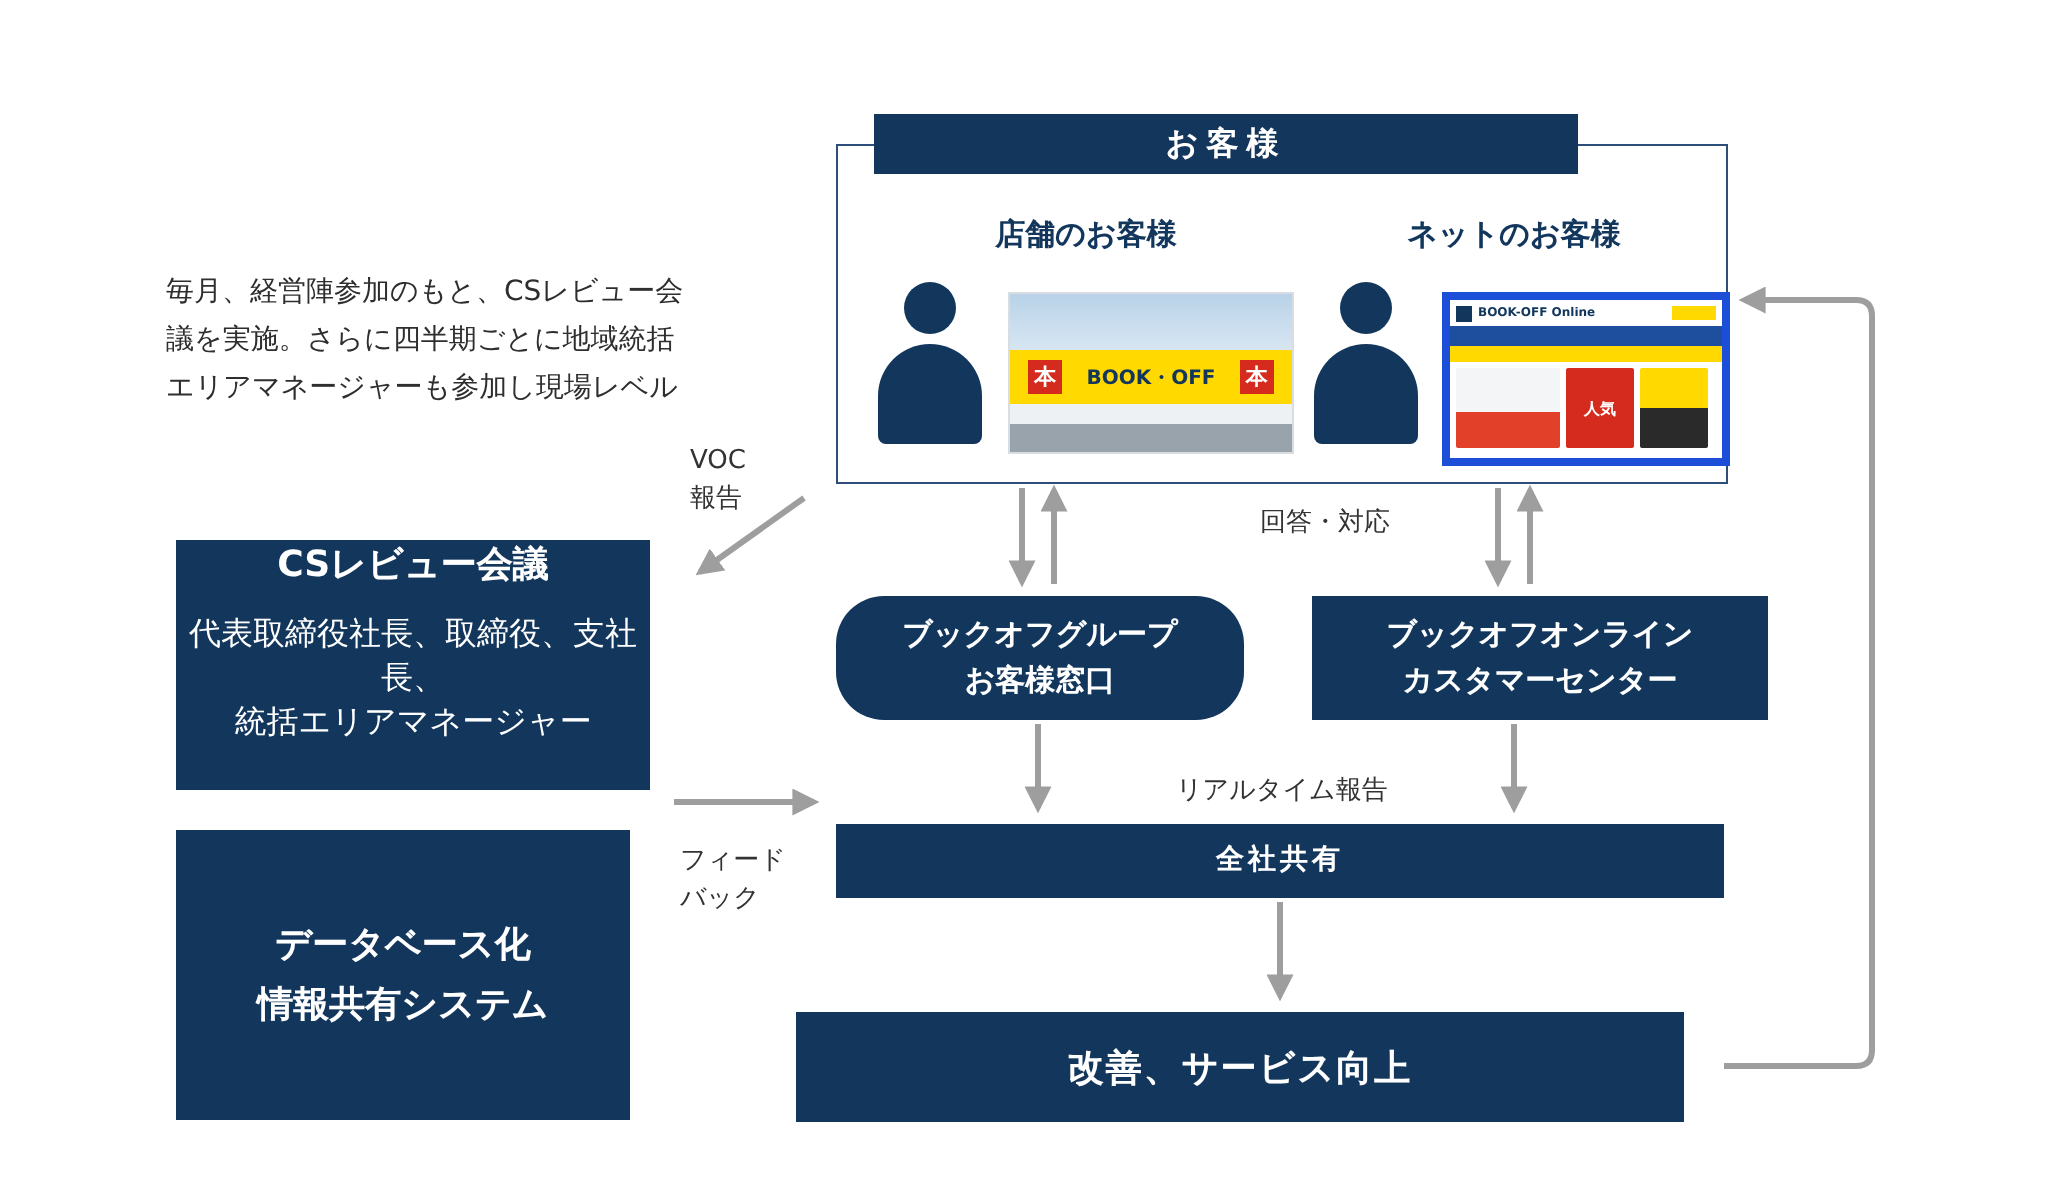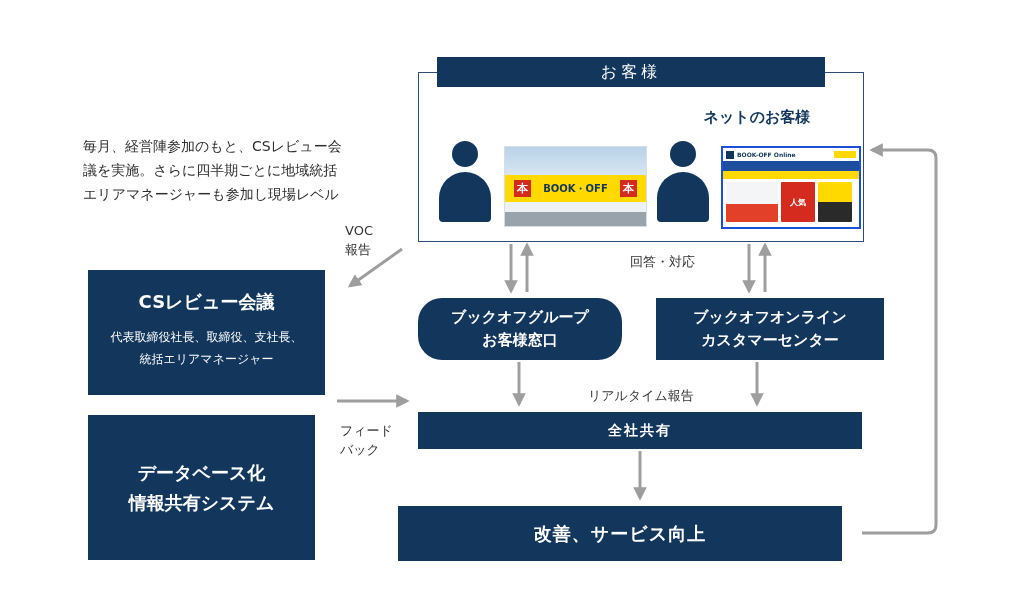--- a/index.html
+++ b/index.html
@@ -17,29 +17,29 @@
 
   
   .flow-label{font-size:13px;line-height:19px;color:#333;}
   #voc-label{left:345px;top:221px;}
   #feedback-label{left:340px;top:421px;}
   #response-label{left:630px;top:252px;}
   #realtime-label{left:588px;top:386px;}
 
   
   #cs-box{left:88px;top:270px;width:237px;height:125px;text-align:center;}
-  #cs-box .title{font-size:18px;font-weight:700;margin-top:20px;}
-  #cs-box .members{font-size:12px;line-height:22px;margin-top:12px;}
+  #cs-box .title{font-size:18px;font-weight:700;}
+  #cs-box .members{font-size:16px;line-height:22px;margin-top:12px;}
   #db-box{left:88px;top:415px;width:227px;height:145px;display:flex;flex-direction:column;
     align-items:center;justify-content:center;font-size:18px;font-weight:700;line-height:30px;}
 
   
   #customer-panel{left:418px;top:72px;width:444px;height:168px;border:1px solid #2c4e78;background:#fff;}
-  #customer-title{left:437px;top:57px;width:388px;height:30px;line-height:30px;
-    text-align:center;font-size:16px;font-weight:400;letter-spacing:4px;}
+  #customer-title{left:437px;top:57px;width:352px;height:30px;line-height:30px;
+    text-align:center;font-size:16px;font-weight:700;letter-spacing:4px;}
   .group-label{top:108px;width:170px;text-align:center;font-size:15px;font-weight:700;color:#12365c;}
   #store-label{left:458px;}
   #net-label{left:672px;}
 
   
   .person{width:54px;height:82px;}
   #person-store{left:438px;top:141px;}
   #person-net{left:656px;top:141px;}
   .person .head{width:26px;height:26px;border-radius:50%;background:#12365c;margin:0 auto 5px;}
   .person .body{width:52px;height:50px;background:#12365c;border-radius:26px 26px 4px 4px;margin:0 auto;}
@@ -47,21 +47,21 @@
   
   #store-photo{left:504px;top:146px;width:141px;height:79px;overflow:hidden;border:1px solid #d8dde2;}
   #store-photo .sky{height:28px;background:linear-gradient(#b9d2e8,#d7e6f2);}
   #store-photo .fascia{height:27px;background:#ffd900;display:flex;align-items:center;justify-content:space-around;padding:0 3px;}
   #store-photo .kanji{width:17px;height:17px;background:#d42b1e;color:#fff;font-size:11px;font-weight:700;
     display:flex;align-items:center;justify-content:center;}
   #store-photo .brand{color:#12365c;font-size:10px;font-weight:700;letter-spacing:0;}
   #store-photo .base{height:24px;background:linear-gradient(#eef1f3 0 10px,#98a3ac 10px);}
 
   
-  #web-photo{left:721px;top:146px;width:136px;height:79px;background:#fff;border:2px solid #1d4ed8;overflow:hidden;}
+  #web-photo{left:721px;top:146px;width:136px;height:79px;background:#fff;border:4px solid #1d4ed8;overflow:hidden;}
   #web-photo .wp-top{height:13px;display:flex;align-items:center;gap:3px;padding:0 3px;background:#fff;}
   #web-photo .wp-logo{width:8px;height:8px;background:#12365c;}
   #web-photo .wp-brand{font-size:6px;font-weight:700;color:#12365c;white-space:nowrap;}
   #web-photo .wp-chip{margin-left:auto;width:22px;height:7px;background:#ffd900;}
   #web-photo .wp-nav{height:10px;background:#1d4f9e;}
   #web-photo .wp-search{height:8px;background:#ffd900;}
   #web-photo .wp-body{display:flex;gap:3px;padding:3px;}
   #web-photo .tile{height:40px;border-radius:1px;}
   #web-photo .tile-a{width:52px;background:linear-gradient(#f3f5f7 0 55%,#e3402a 55%);}
   #web-photo .tile-b{width:34px;background:#d42b1e;color:#fff;font-size:8px;font-weight:700;
@@ -129,20 +129,21 @@
   </div>
 
   <div id="db-box" class="abs navy">
     <div>データベース化</div>
     <div>情報共有システム</div>
   </div>
 
   <div id="customer-panel" class="abs"></div>
   <div id="customer-title" class="abs navy">お客様</div>
 
+  <div id="store-label" class="abs group-label">店舗のお客様</div>
   <div id="net-label" class="abs group-label">ネットのお客様</div>
 
   <div id="person-store" class="abs person">
     <div class="head"></div>
     <div class="body"></div>
   </div>
 
   <div id="store-photo" class="abs">
     <div class="sky"></div>
     <div class="fascia">

